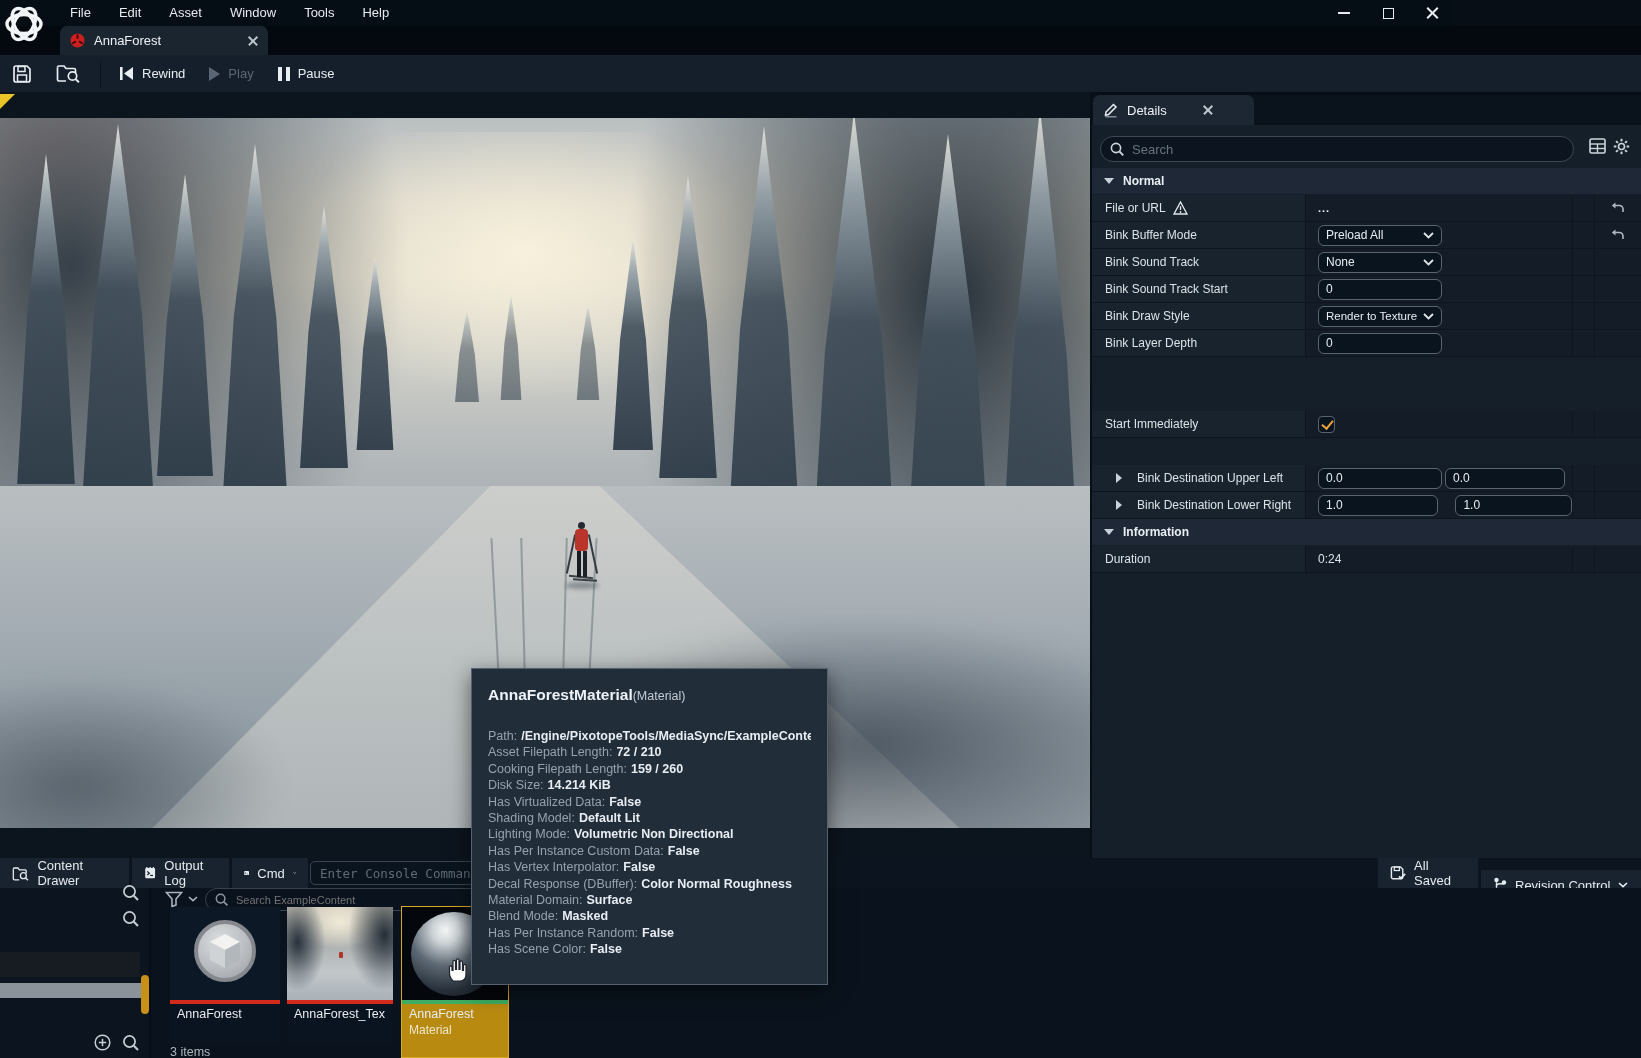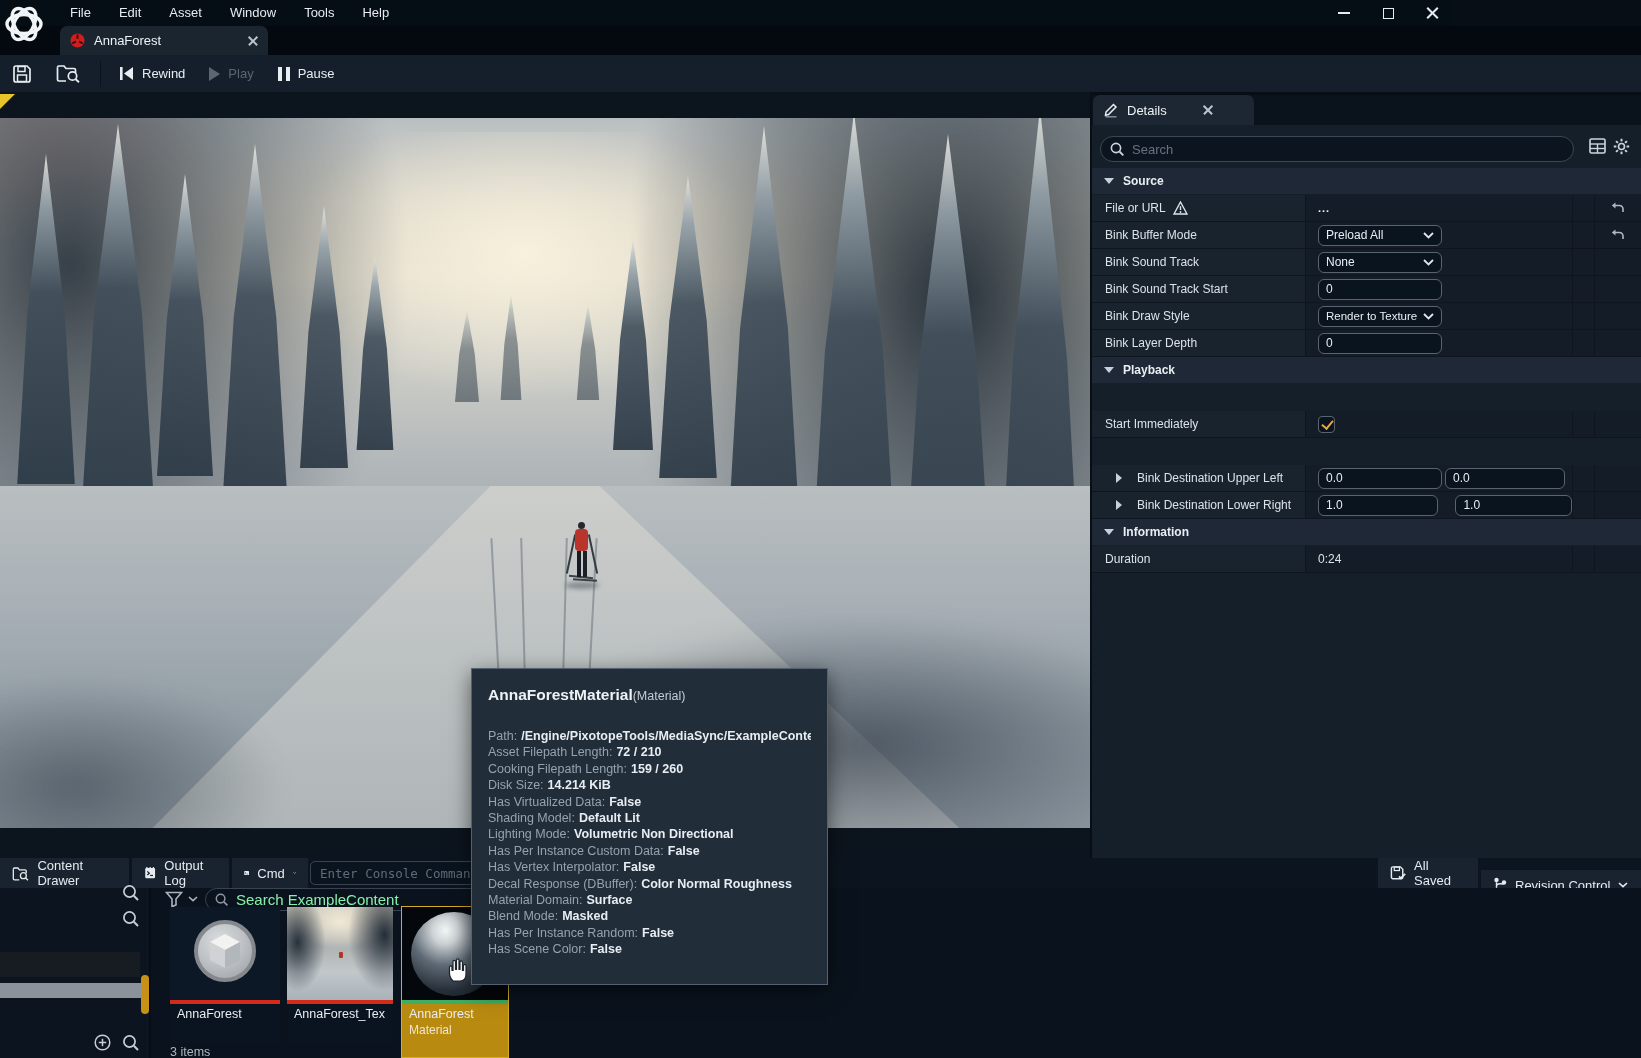--- a/index.html
+++ b/index.html
@@ -124,21 +124,21 @@
               font-family:"DejaVu Sans Mono", monospace; font-size:12.5px; color:#5f6b78; }
 
   
   .drawer { position:absolute; left:0; top:888px; width:1641px; height:170px; background:#0a131d; }
   .dw-side { position:absolute; left:0; top:0; width:151px; height:170px; background:#0c151f; border-right:2px solid #060d14; }
   .dw-row-lite { position:absolute; left:0; top:64px; width:140px; height:25px; background:#171c23; }
   .dw-row-sel { position:absolute; left:0; top:95px; width:143px; height:15px; background:#8b9299; }
   .dw-scroll { position:absolute; left:141px; top:87px; width:8px; height:39px; border-radius:4px; background:#c79016; }
   .dw-search { position:absolute; left:205px; top:0; width:455px; height:23px; border:1px solid #39434f; border-radius:12px;
                background:#0a131d; display:flex; align-items:center; padding:0 9px; gap:7px; }
-  .dw-search .ph { font-size:15px; color:#86efac; }
+  .dw-search .ph { font-size:11px; color:#737373; }
   .tile { position:absolute; top:19px; height:136px; background:#0a1420; }
   .tile .thumb { position:absolute; left:0; top:0; width:100%; height:93px; }
   .tile .cbar { position:absolute; left:0; top:93px; width:100%; height:4px; }
   .tile .lbl { position:absolute; left:0; top:97px; width:100%; height:39px; padding:3px 0 0 7px; font-size:12.5px; color:#e9edf1; }
   .t1-circle { position:absolute; left:50%; top:44px; transform:translate(-50%,-50%); width:62px; height:62px; border-radius:50%;
                border:4px solid #85898d; background:radial-gradient(circle at 40% 32%,#dcdee0 0%,#b9bdc1 55%,#989da2 100%); }
   .t2-thumb { background:
       radial-gradient(ellipse 40px 70px at 10% 38%, rgba(33,43,54,.95), rgba(33,43,54,0) 70%),
       radial-gradient(ellipse 52px 80px at 92% 30%, rgba(28,38,49,.95), rgba(28,38,49,0) 70%),
       radial-gradient(ellipse 60px 38px at 50% 16%, rgba(243,236,216,.95), rgba(243,236,216,0) 72%),
@@ -350,21 +350,21 @@
             <line x1="3.1" y1="3.1" x2="4.9" y2="4.9"></line>
               <line x1="12.1" y1="12.1" x2="13.9" y2="13.9"></line>
             <line x1="3.1" y1="13.9" x2="4.9" y2="12.1"></line>
               <line x1="12.1" y1="4.9" x2="13.9" y2="3.1"></line>
           </g>
         </svg>
       </div>
 
       <div class="sec-hdr" style="top:43px;">
         <span class="tri"></span>
-        <span class="t">Source</span>
+        <span class="t">Normal</span>
       </div>
 
       <div class="drow" style="top:70px;">
         <div class="dlabel">
           <span>File or URL</span>
           <svg width="15" height="14" viewBox="0 0 15 14">
             <path d="M7.5 1 L14 13 L1 13 Z" fill="none" stroke="#dfe5ea" stroke-width="1.4"></path>
             <line x1="7.5" y1="5.2" x2="7.5" y2="9" stroke="#dfe5ea" stroke-width="1.4"></line>
             <circle cx="7.5" cy="11" r="0.9" fill="#dfe5ea"></circle>
           </svg>
@@ -453,24 +453,20 @@
           </div>
         <div class="dval">
             <div class="widget num">
               <span>0</span>
             </div>
           </div>
         <div class="dcol2"></div>
           <div class="dcol3"></div>
       </div>
 
-      <div class="sec-hdr" style="top:232px;">
-        <span class="tri"></span>
-        <span class="t">Playback</span>
-      </div>
 
 
       <div class="drow" style="top:286px;">
         <div class="dlabel">
             <span>Start Immediately</span>
           </div>
         <div class="dval">
             <div class="cb"></div>
           </div>
         <div class="dcol2"></div>

